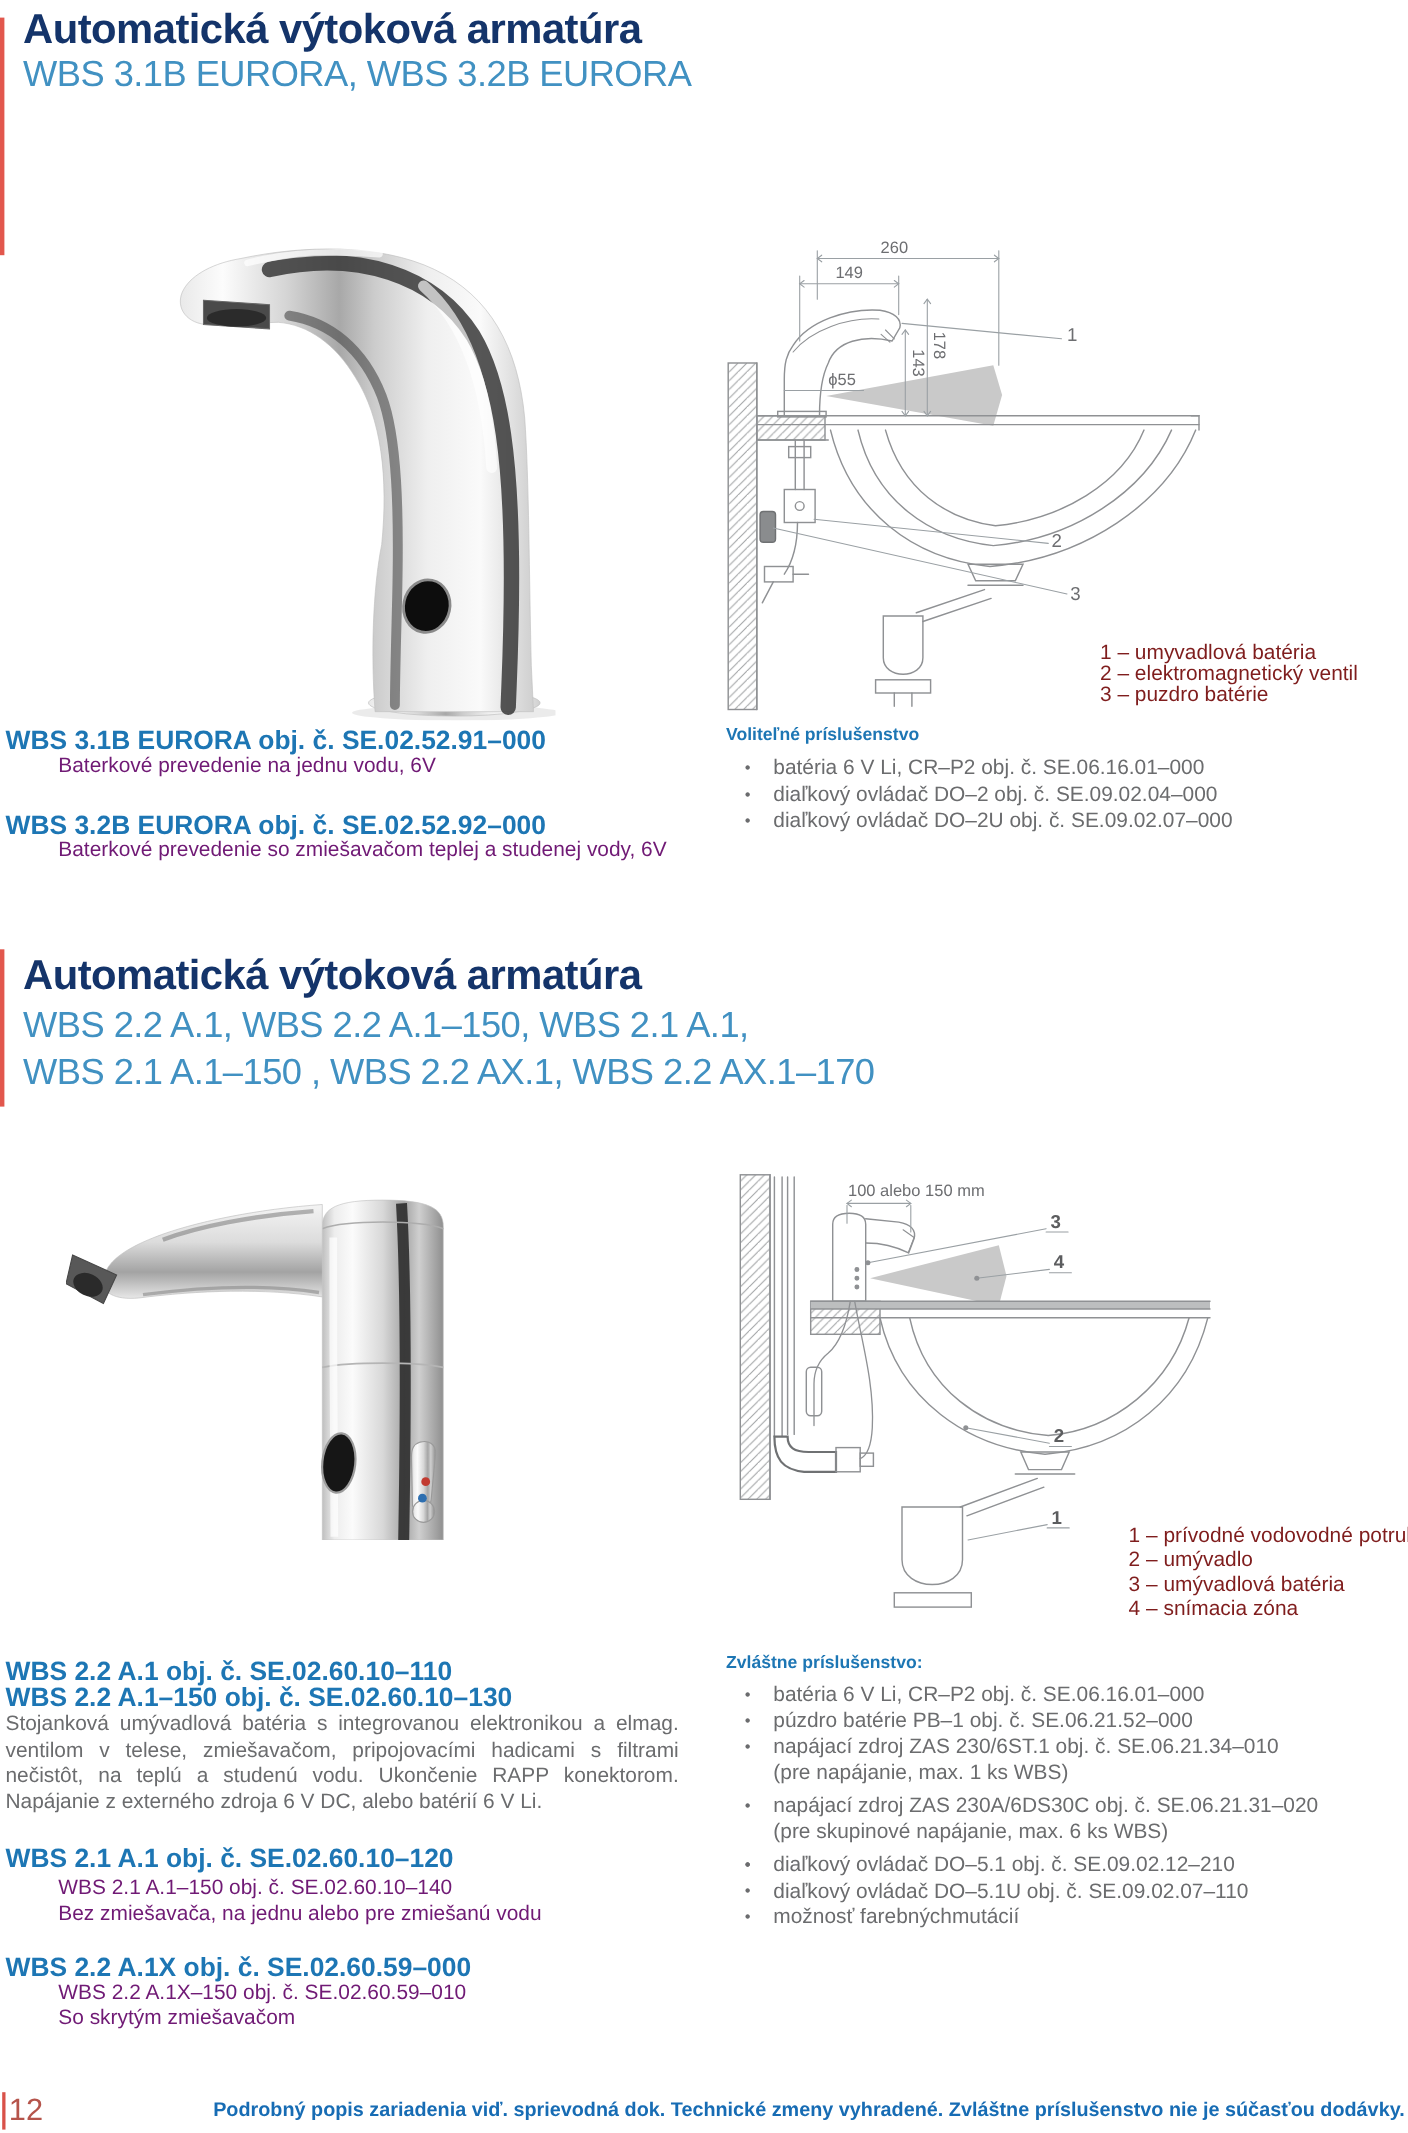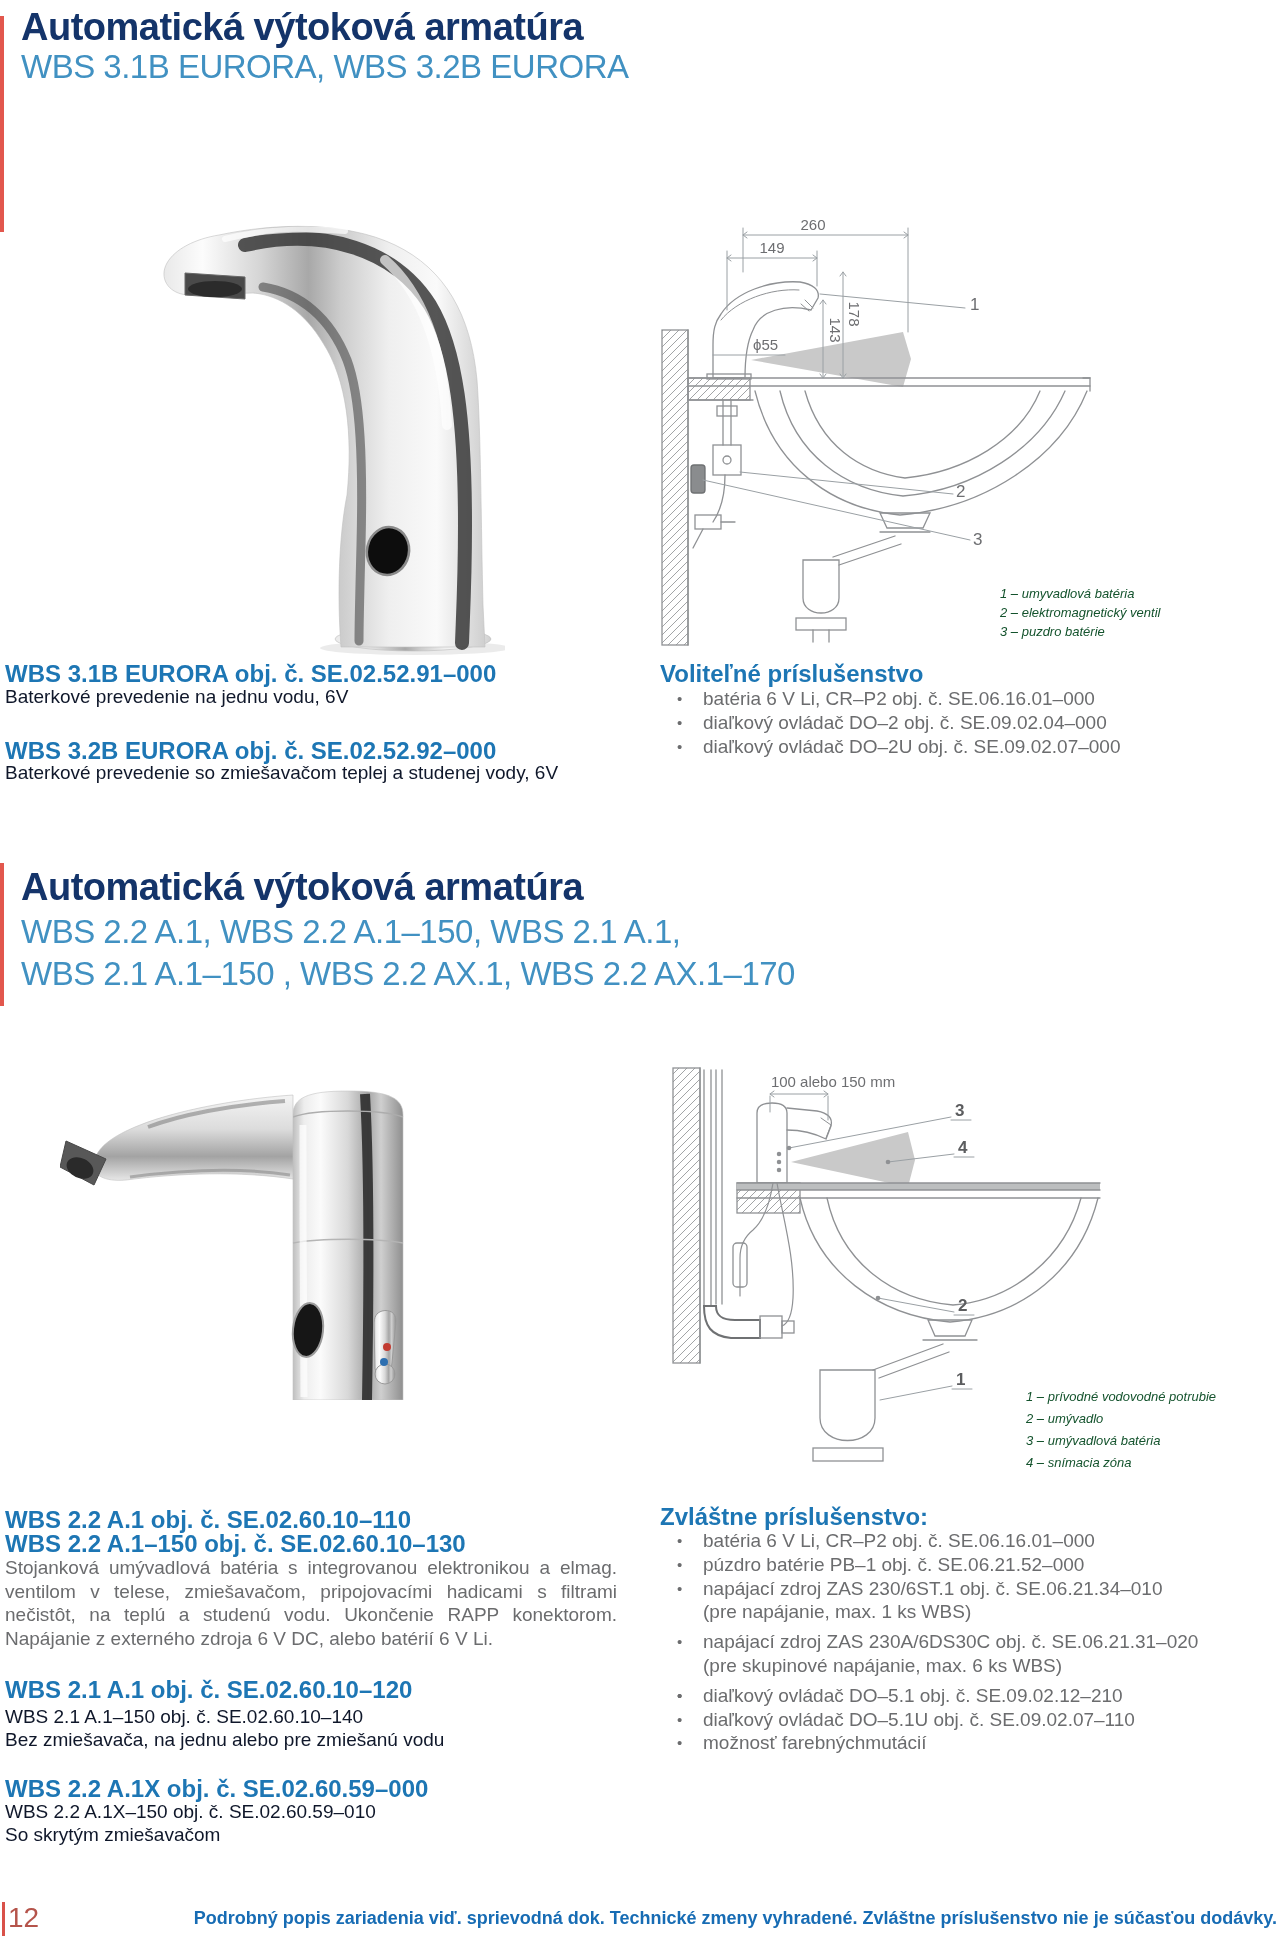--- a/index.html
+++ b/index.html
@@ -6,23 +6,23 @@
   body{
     width:1280px;height:1939px;position:relative;background:#ffffff;
     font-family:"Liberation Sans","DejaVu Sans",sans-serif;
     overflow:hidden;color:#6b6c6e;
   }
   .abs{position:absolute;}
   .accent-bar{position:absolute;left:0;width:4px;background:#e2574d;}
   .h1{font-size:38px;font-weight:bold;color:#14346a;letter-spacing:-0.5px;white-space:nowrap;}
   .h2{font-size:33px;font-weight:400;color:#4191c2;letter-spacing:-0.5px;white-space:nowrap;line-height:42px;}
   .prod-name{font-size:24px;font-weight:bold;color:#1d76b4;white-space:nowrap;}
-  .prod-desc{font-size:19px;color:#0f172a;white-space:nowrap;}
-  .acc-head{font-size:24px;font-weight:bold;color:#1d76b4;white-space:nowrap;}
-  .legend{font-size:13px;color:#14532d;line-height:19px;white-space:nowrap;font-style:italic;}
+  .prod-desc{font-size:19px;color:#701a75;white-space:nowrap;margin-left:48px;}
+  .acc-head{font-size:16px;font-weight:bold;color:#1d76b4;white-space:nowrap;}
+  .legend{font-size:19px;color:#7f1d1d;line-height:19px;white-space:nowrap;}
   .legend2{line-height:22px;}
   .bul{position:relative;padding-left:43px;font-size:19px;color:#6b6c6e;line-height:23.8px;white-space:nowrap;}
   .bul .dot{position:absolute;left:17px;top:0;font-size:15px;}
   .bul.cont{line-height:23.8px;}
   .bul.gap{margin-top:6px;}
   .para{font-size:19px;color:#6b6c6e;line-height:23.6px;text-align:justify;}
   .footer-note{font-size:18px;font-weight:bold;color:#176cb4;white-space:nowrap;}
   .page-num{font-size:28px;color:#b5544b;}
   svg text{font-family:"Liberation Sans","DejaVu Sans",sans-serif;}
   .dimtxt{font-size:15px;fill:#6d6e71;}

